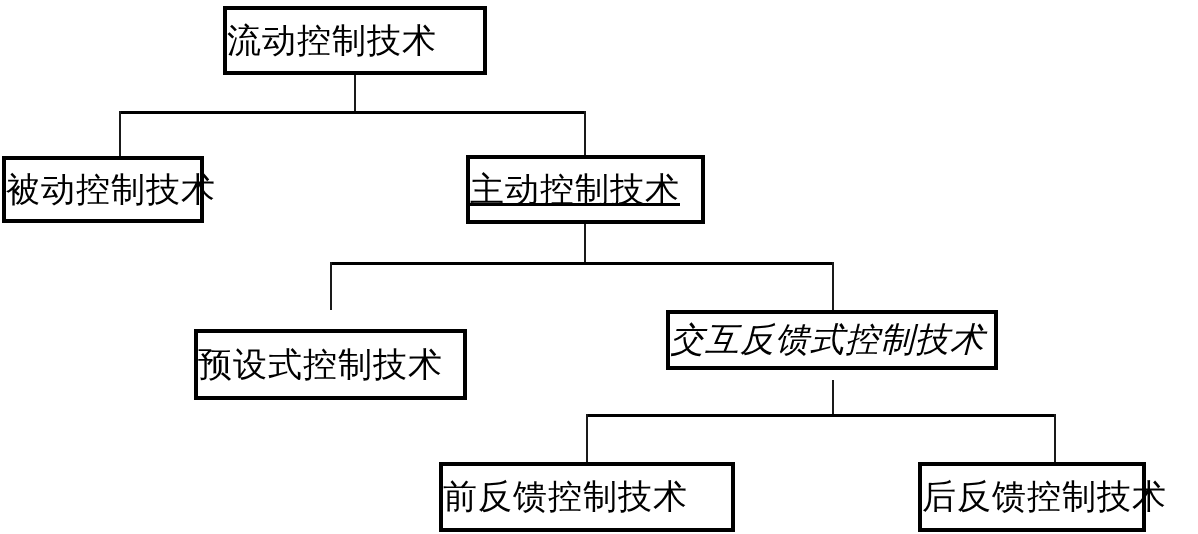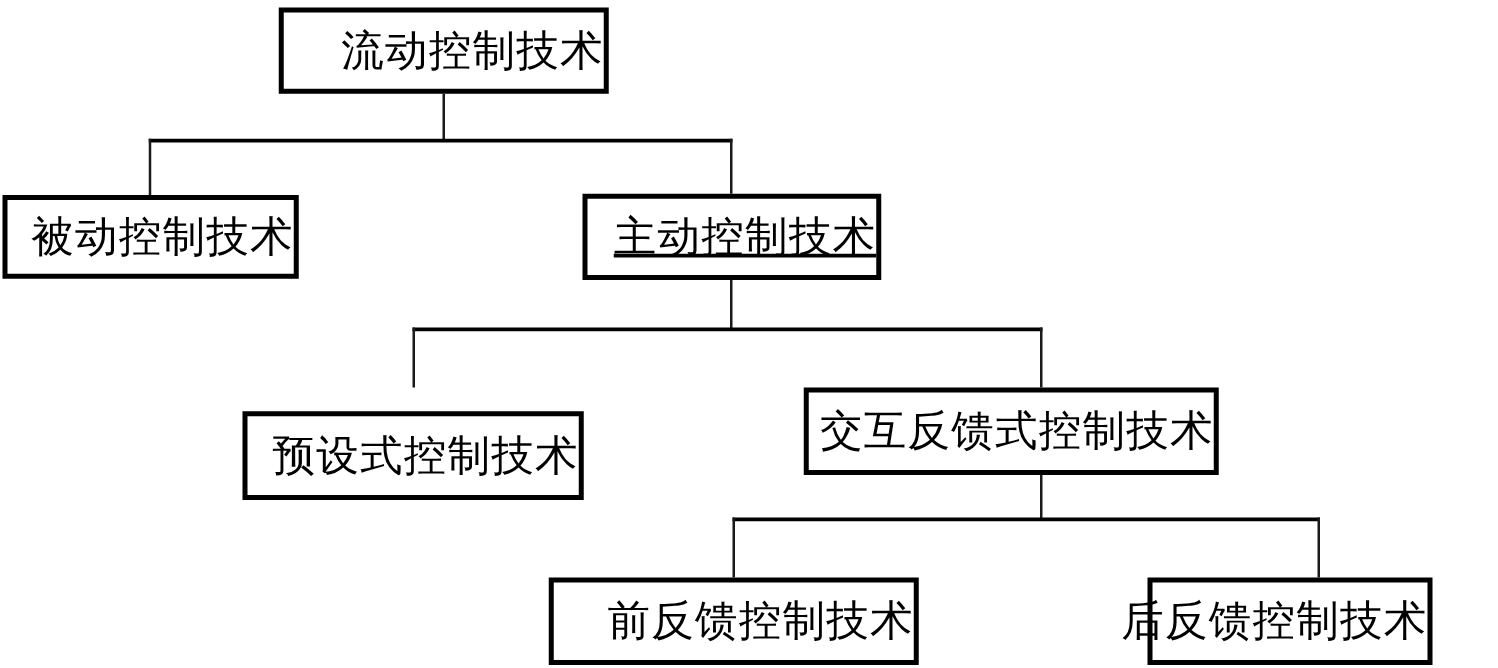--- a/index.html
+++ b/index.html
@@ -15,42 +15,42 @@
     overflow: hidden;
     font-family: "DejaVu Serif", "Liberation Serif", serif;
   }
   .node {
     position: absolute;
     box-sizing: border-box;
     border: 4px solid #000000;
     background: #ffffff;
     display: flex;
     align-items: center;
-    justify-content: flex-end;
+    justify-content: flex-start;
     font-size: 34px;
     color: #000000;
     white-space: nowrap;
     letter-spacing: 1px;
   }
   .hline {
     position: absolute;
     background: #000000;
     height: 3px;
   }
   .vline {
     position: absolute;
     background: #1a1a1a;
     width: 2px;
   }
   
   #node-root        { left: 223px; top:   6px; width: 264px; height: 69px; }
-  #node-passive     { left:   2px; top: 156px; width: 237px; height: 67px; }
+  #node-passive     { left:   2px; top: 156px; width: 202px; height: 67px; }
   #node-active      { left: 466px; top: 155px; width: 239px; height: 69px; text-decoration: underline; }
   #node-preset      { left: 194px; top: 310px; width: 273px; height: 71px; margin-top: 19px; }
-  #node-interactive { left: 643px; top: 310px; width: 332px; height: 70px; }
+  #node-interactive { left: 666px; top: 310px; width: 332px; height: 60px; font-style: italic; }
   #node-feedforward { left: 439px; top: 462px; width: 296px; height: 70px; }
   #node-backfeed    { left: 918px; top: 462px; width: 228px; height: 70px; }
 
   
   #l1-stem  { left: 354px; top:  75px; height: 38px; }
   #l1-bar   { left: 119px; top: 111px; width: 467px; }
   #l1-left  { left: 119px; top: 111px; height: 45px; }
   #l1-right { left: 584px; top: 111px; height: 44px; }
 
   

